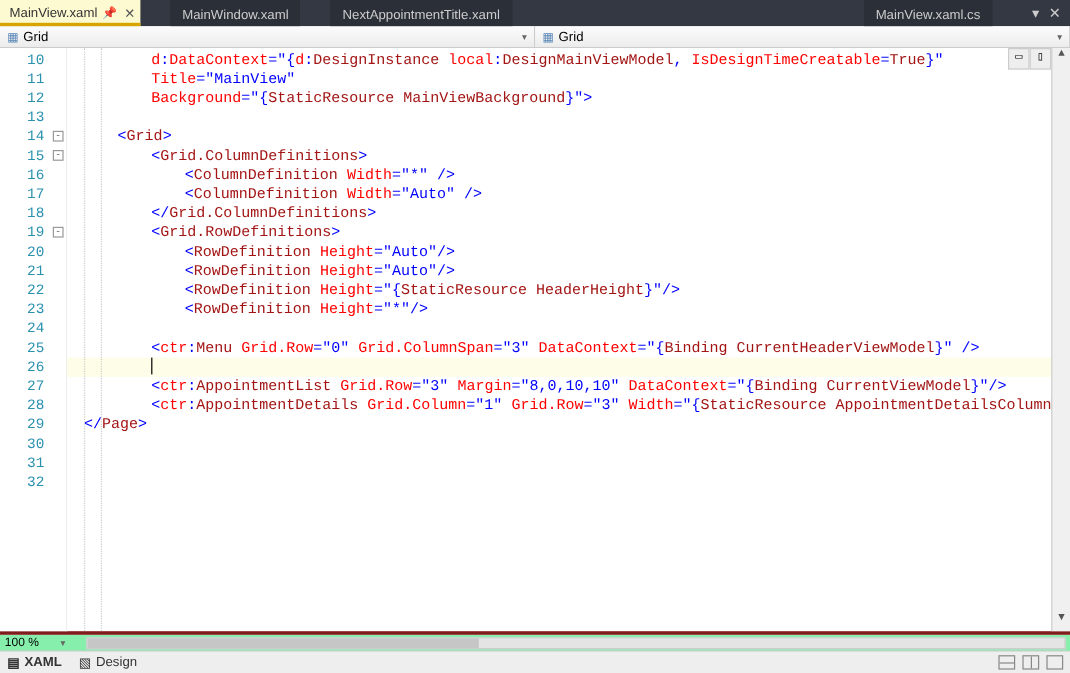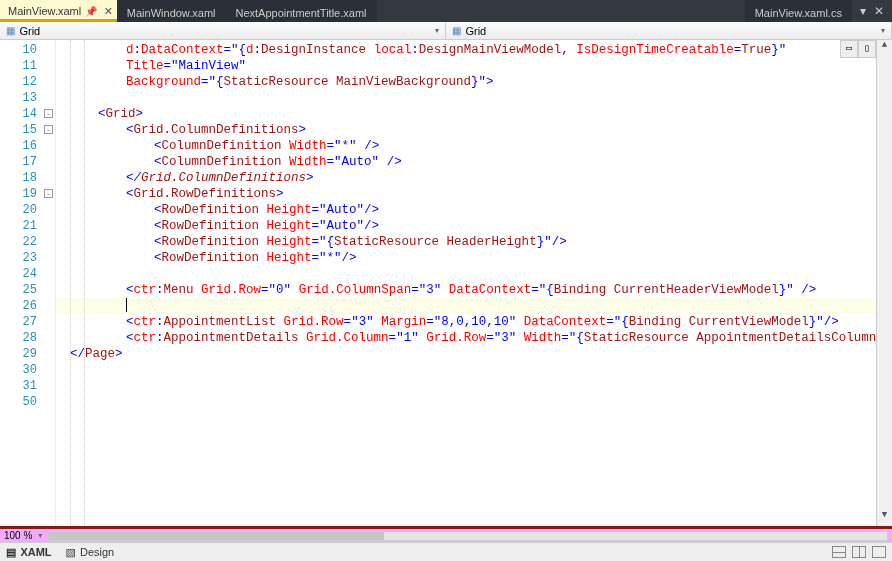--- a/index.html
+++ b/index.html
@@ -12,20 +12,21 @@
     height: 561px;
   }
   .tab-bar {
     height: 22px;
     background: #333842;
     display: flex;
     align-items: stretch;
     color: #ccc;
     font-family: 'Segoe UI', sans-serif;
     font-size: 11px;
+    gap: 25px;
   }
   .tab {
     padding: 3px 10px 0 10px;
     background: #2a2f38;
     display: flex;
     align-items: center;
     gap: 4px;
     cursor: pointer;
   }
   .tab.active {
@@ -143,27 +144,27 @@
     border-left: 1px solid #ccc;
     display: flex; flex-direction: column; align-items:center;
   }
   .vscroll .arrow {
     height: 16px; width:100%;
     text-align:center; font-size:9px; color:#555; cursor:pointer;
   }
   .vscroll .track { flex:1; position:relative; width:100%; }
   .status-mini {
     height: 14px;
-    background: #f0abfc;
+    background: #86efac;
     border-bottom: 1px solid #ccc;
     display:flex; align-items:center;
     font-family: 'Segoe UI', sans-serif;
     font-size: 10px;
     padding: 0 4px;
-    gap: 6px;
+    gap: 18px;
   }
   .status-mini .zoom-drop {
     font-size: 8px; color:#666;
   }
   .status-mini .hscroll {
     flex: 1;
     height: 10px;
     background: #e4e4e4;
     border: 1px solid #ccc;
     position: relative;
@@ -254,38 +255,38 @@
       <div class="ln">22</div>
       <div class="ln">23</div>
       <div class="ln">24</div>
       <div class="ln">25</div>
       <div class="ln">26</div>
       <div class="ln">27</div>
       <div class="ln">28</div>
       <div class="ln">29</div>
       <div class="ln">30</div>
       <div class="ln">31</div>
-      <div class="ln">50</div>
+      <div class="ln">32</div>
     </div>
   <div class="code" id="code">
     <div class="guide" style="left:14px"></div>
     <div class="guide" style="left:28px"></div>
     <div class="right-buttons">
       <div class="b">▭</div>
       <div class="b">▯</div>
     </div>
   <div class="code-line" style="padding-left: 70px;"><span class="a">d</span><span class="p">:</span><span class="a">DataContext</span><span class="p">="{</span><span class="a">d</span><span class="p">:</span><span class="m">DesignInstance </span><span class="a">local</span><span class="p">:</span><span class="m">DesignMainViewModel</span><span class="p">, </span><span class="a">IsDesignTimeCreatable</span><span class="p">=</span><span class="m">True</span><span class="p">}"</span></div>
       <div class="code-line" style="padding-left: 70px;"><span class="a">Title</span><span class="p">=</span><span class="s">"MainView"</span></div>
       <div class="code-line" style="padding-left: 70px;"><span class="a">Background</span><span class="p">="{</span><span class="m">StaticResource MainViewBackground</span><span class="p">}"&gt;</span></div>
       <div class="code-line" style="padding-left: 14px;"></div>
       <div class="code-line" style="padding-left: 42px;"><span class="p">&lt;</span><span class="t">Grid</span><span class="p">&gt;</span></div>
       <div class="code-line" style="padding-left: 70px;"><span class="p">&lt;</span><span class="t">Grid.ColumnDefinitions</span><span class="p">&gt;</span></div>
       <div class="code-line" style="padding-left: 98px;"><span class="p">&lt;</span><span class="t">ColumnDefinition</span> <span class="a">Width</span><span class="p">=</span><span class="s">"*"</span> <span class="p">/&gt;</span></div>
       <div class="code-line" style="padding-left: 98px;"><span class="p">&lt;</span><span class="t">ColumnDefinition</span> <span class="a">Width</span><span class="p">=</span><span class="s">"Auto"</span> <span class="p">/&gt;</span></div>
-      <div class="code-line" style="padding-left: 70px; font-style: italic;"><span class="p">&lt;/</span><span class="t">Grid.ColumnDefinitions</span><span class="p">&gt;</span></div>
+      <div class="code-line" style="padding-left: 70px;"><span class="p">&lt;/</span><span class="t">Grid.ColumnDefinitions</span><span class="p">&gt;</span></div>
       <div class="code-line" style="padding-left: 70px;"><span class="p">&lt;</span><span class="t">Grid.RowDefinitions</span><span class="p">&gt;</span></div>
       <div class="code-line" style="padding-left: 98px;"><span class="p">&lt;</span><span class="t">RowDefinition</span> <span class="a">Height</span><span class="p">=</span><span class="s">"Auto"</span><span class="p">/&gt;</span></div>
       <div class="code-line" style="padding-left: 98px;"><span class="p">&lt;</span><span class="t">RowDefinition</span> <span class="a">Height</span><span class="p">=</span><span class="s">"Auto"</span><span class="p">/&gt;</span></div>
       <div class="code-line" style="padding-left: 98px;"><span class="p">&lt;</span><span class="t">RowDefinition</span> <span class="a">Height</span><span class="p">="{</span><span class="m">StaticResource HeaderHeight</span><span class="p">}"/&gt;</span></div>
       <div class="code-line" style="padding-left: 98px;"><span class="p">&lt;</span><span class="t">RowDefinition</span> <span class="a">Height</span><span class="p">=</span><span class="s">"*"</span><span class="p">/&gt;</span></div>
       <div class="code-line" style="padding-left: 14px;"></div>
       <div class="code-line" style="padding-left: 70px;"><span class="p">&lt;</span><span class="a">ctr</span><span class="p">:</span><span class="t">Menu</span> <span class="a">Grid.Row</span><span class="p">=</span><span class="s">"0"</span> <span class="a">Grid.ColumnSpan</span><span class="p">=</span><span class="s">"3"</span> <span class="a">DataContext</span><span class="p">="{</span><span class="m">Binding CurrentHeaderViewModel</span><span class="p">}" /&gt;</span></div>
       <div class="code-line current" style="padding-left: 70px;"><span class="cursor"></span></div>
       <div class="code-line" style="padding-left: 70px;"><span class="p">&lt;</span><span class="a">ctr</span><span class="p">:</span><span class="t">AppointmentList</span> <span class="a">Grid.Row</span><span class="p">=</span><span class="s">"3"</span> <span class="a">Margin</span><span class="p">=</span><span class="s">"8,0,10,10"</span> <span class="a">DataContext</span><span class="p">="{</span><span class="m">Binding CurrentViewModel</span><span class="p">}"/&gt;</span></div>
       <div class="code-line" style="padding-left: 70px;"><span class="p">&lt;</span><span class="a">ctr</span><span class="p">:</span><span class="t">AppointmentDetails</span> <span class="a">Grid.Column</span><span class="p">=</span><span class="s">"1"</span> <span class="a">Grid.Row</span><span class="p">=</span><span class="s">"3"</span> <span class="a">Width</span><span class="p">="{</span><span class="m">StaticResource AppointmentDetailsColumnW</span></div>

